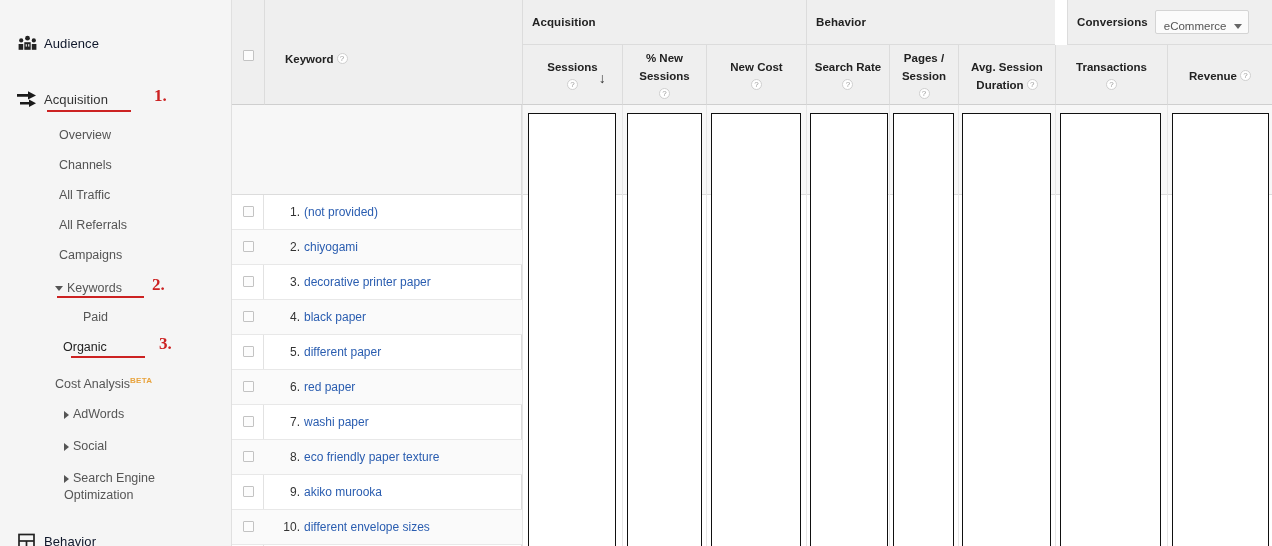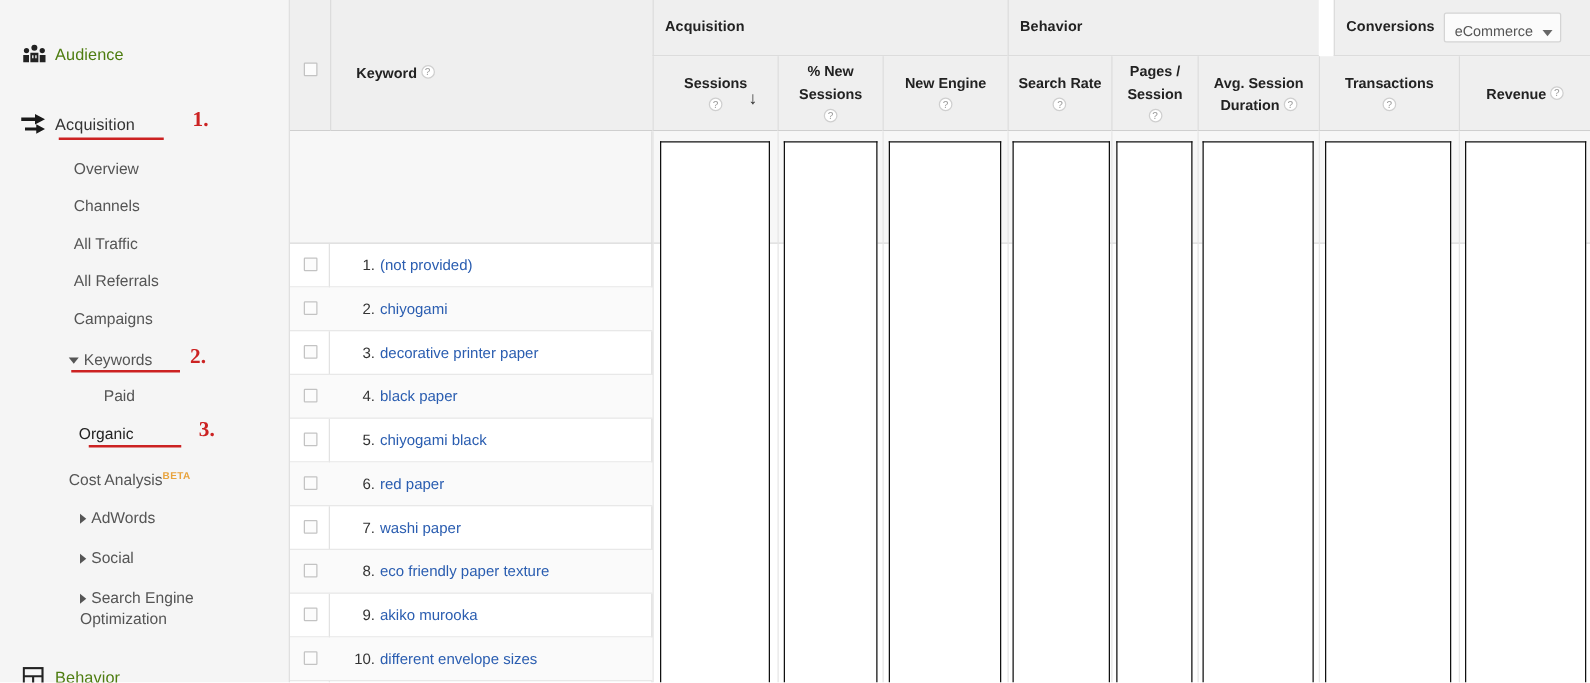--- a/index.html
+++ b/index.html
@@ -22,21 +22,21 @@
   }
   .nav-top {
     position: absolute; display: flex; align-items: center;
     height: 30px; left: 0; width: 232px;
   }
   .nav-icon {
     width: 34px; margin-left: 10px; display:flex;
     align-items:center; justify-content:center; color:#222;
   }
   .nav-top-label {
-    font-size: 13px; color: #4d7c0f; letter-spacing: .1px;
+    font-size: 13px; color: #0f172a; letter-spacing: .1px;
   }
   .nav-top-label.active { color:#333; }
   .redline {
     position:absolute; background:#cc2222; height:2px;
   }
   .sub-item {
     position:absolute; font-size: 12.5px; color:#555;
     white-space: nowrap; line-height:16px;
   }
   .sub-item.bold { color:#222; }
@@ -298,21 +298,21 @@
 
     <div class="col-head" style="left:390px; width:84px;">
       <div class="col-head-inner">
         <span class="col-head-txt">% New Sessions</span><br>
         <span class="qmark below">?</span>
       </div>
     </div>
 
     <div class="col-head" style="left:474px; width:100px;">
       <div class="col-head-inner">
-        <span class="col-head-txt">New Engine</span><br>
+        <span class="col-head-txt">New Cost</span><br>
         <span class="qmark below">?</span>
       </div>
     </div>
 
     <div class="col-head" style="left:574px; width:83px;">
       <div class="col-head-inner">
         <span class="col-head-txt">Search Rate</span><br>
         <span class="qmark below">?</span>
       </div>
     </div>
@@ -384,21 +384,21 @@
           <span class="row-kw">decorative printer paper</span>
         </div>
         <div class="row alt" style="top: 300px;">
           <div class="chk row-cb"></div>
           <span class="row-num">4.</span>
           <span class="row-kw">black paper</span>
         </div>
         <div class="row" style="top: 335px;">
           <div class="chk row-cb"></div>
           <span class="row-num">5.</span>
-          <span class="row-kw">chiyogami black</span>
+          <span class="row-kw">different paper</span>
         </div>
         <div class="row alt" style="top: 370px;">
           <div class="chk row-cb"></div>
           <span class="row-num">6.</span>
           <span class="row-kw">red paper</span>
         </div>
         <div class="row" style="top: 405px;">
           <div class="chk row-cb"></div>
           <span class="row-num">7.</span>
           <span class="row-kw">washi paper</span>

